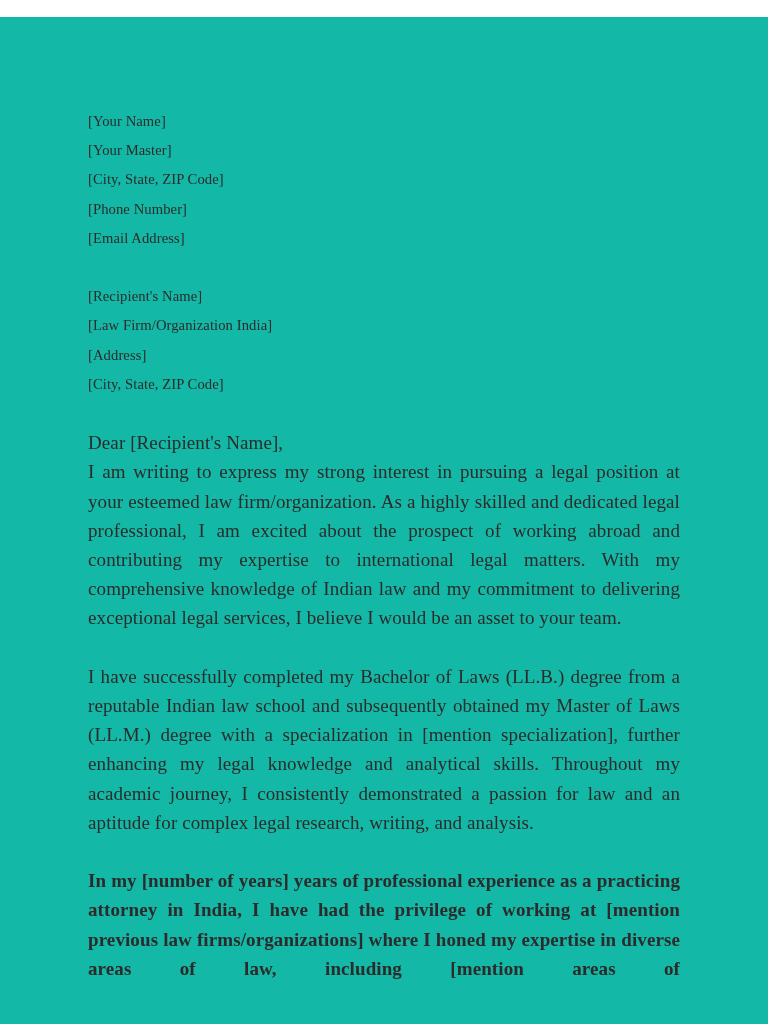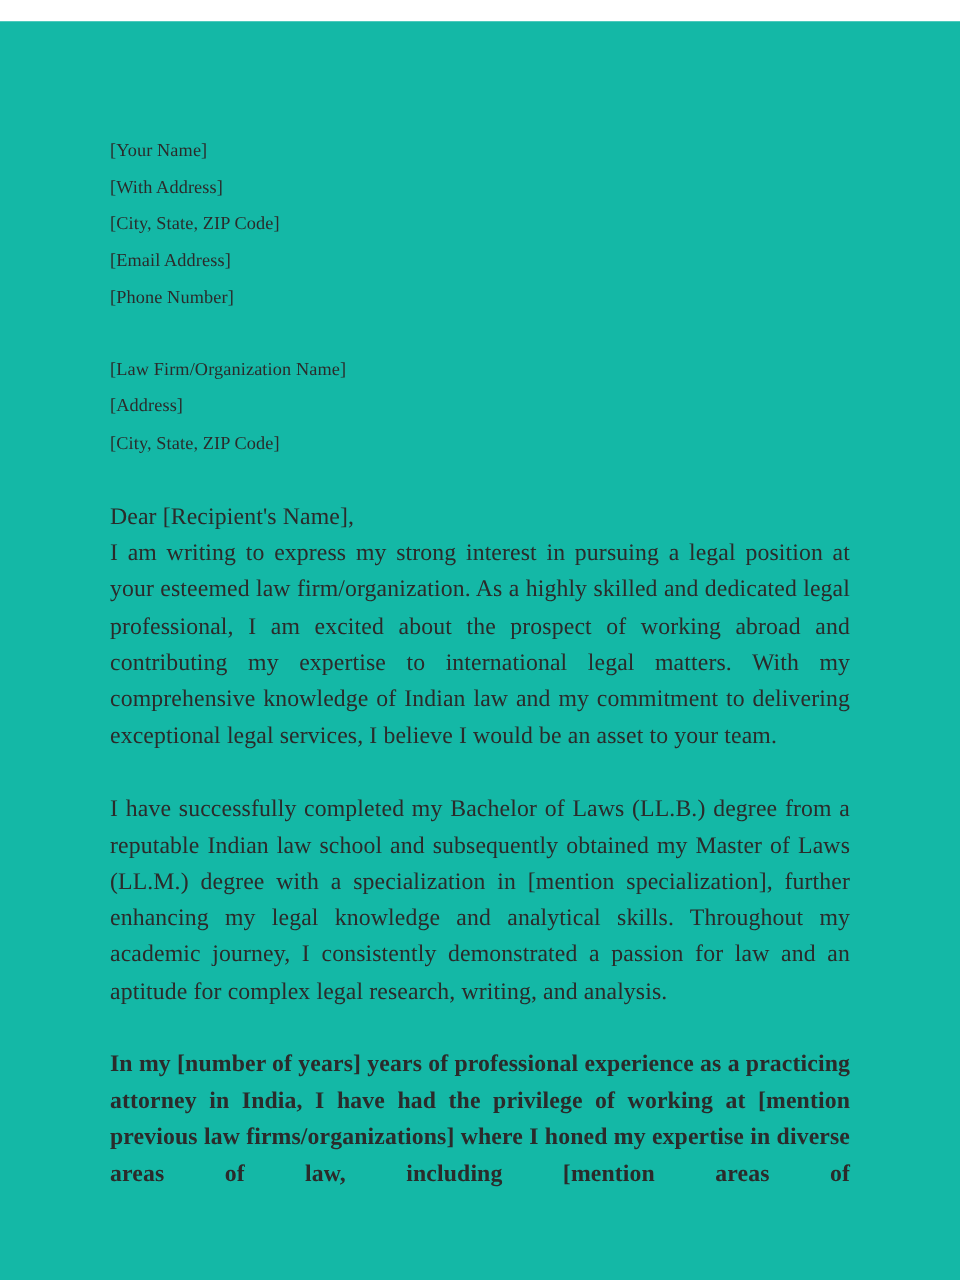--- a/index.html
+++ b/index.html
@@ -78,30 +78,31 @@
   }
 </style>
 </head>
 <body>
 
 <div class="page">
   <div class="doc-body">
 
     <div class="block">
       <div class="line">[Your Name]</div>
-      <div class="line">[With Address]</div>
+      <div class="line">[Your Master]</div>
       <div class="line">[City, State, ZIP Code]</div>
+      <div class="line">[Phone Number]</div>
       <div class="line">[Email Address]</div>
-      <div class="line">[Phone Number]</div>
     </div>
 
     <div class="gap"></div>
 
     <div class="block">
-      <div class="line">[Law Firm/Organization Name]</div>
+      <div class="line">[Recipient's Name]</div>
+      <div class="line">[Law Firm/Organization India]</div>
       <div class="line">[Address]</div>
       <div class="line">[City, State, ZIP Code]</div>
     </div>
 
     <div class="gap"></div>
 
     <div class="salutation">Dear [Recipient's Name],</div>
 
     <p class="para">I am writing to express my strong interest in pursuing a legal position at your esteemed law firm/organization. As a highly skilled and dedicated legal professional, I am excited about the prospect of working abroad and contributing my expertise to international legal matters. With my comprehensive knowledge of Indian law and my commitment to delivering exceptional legal services, I believe I would be an asset to your team.</p>
 

